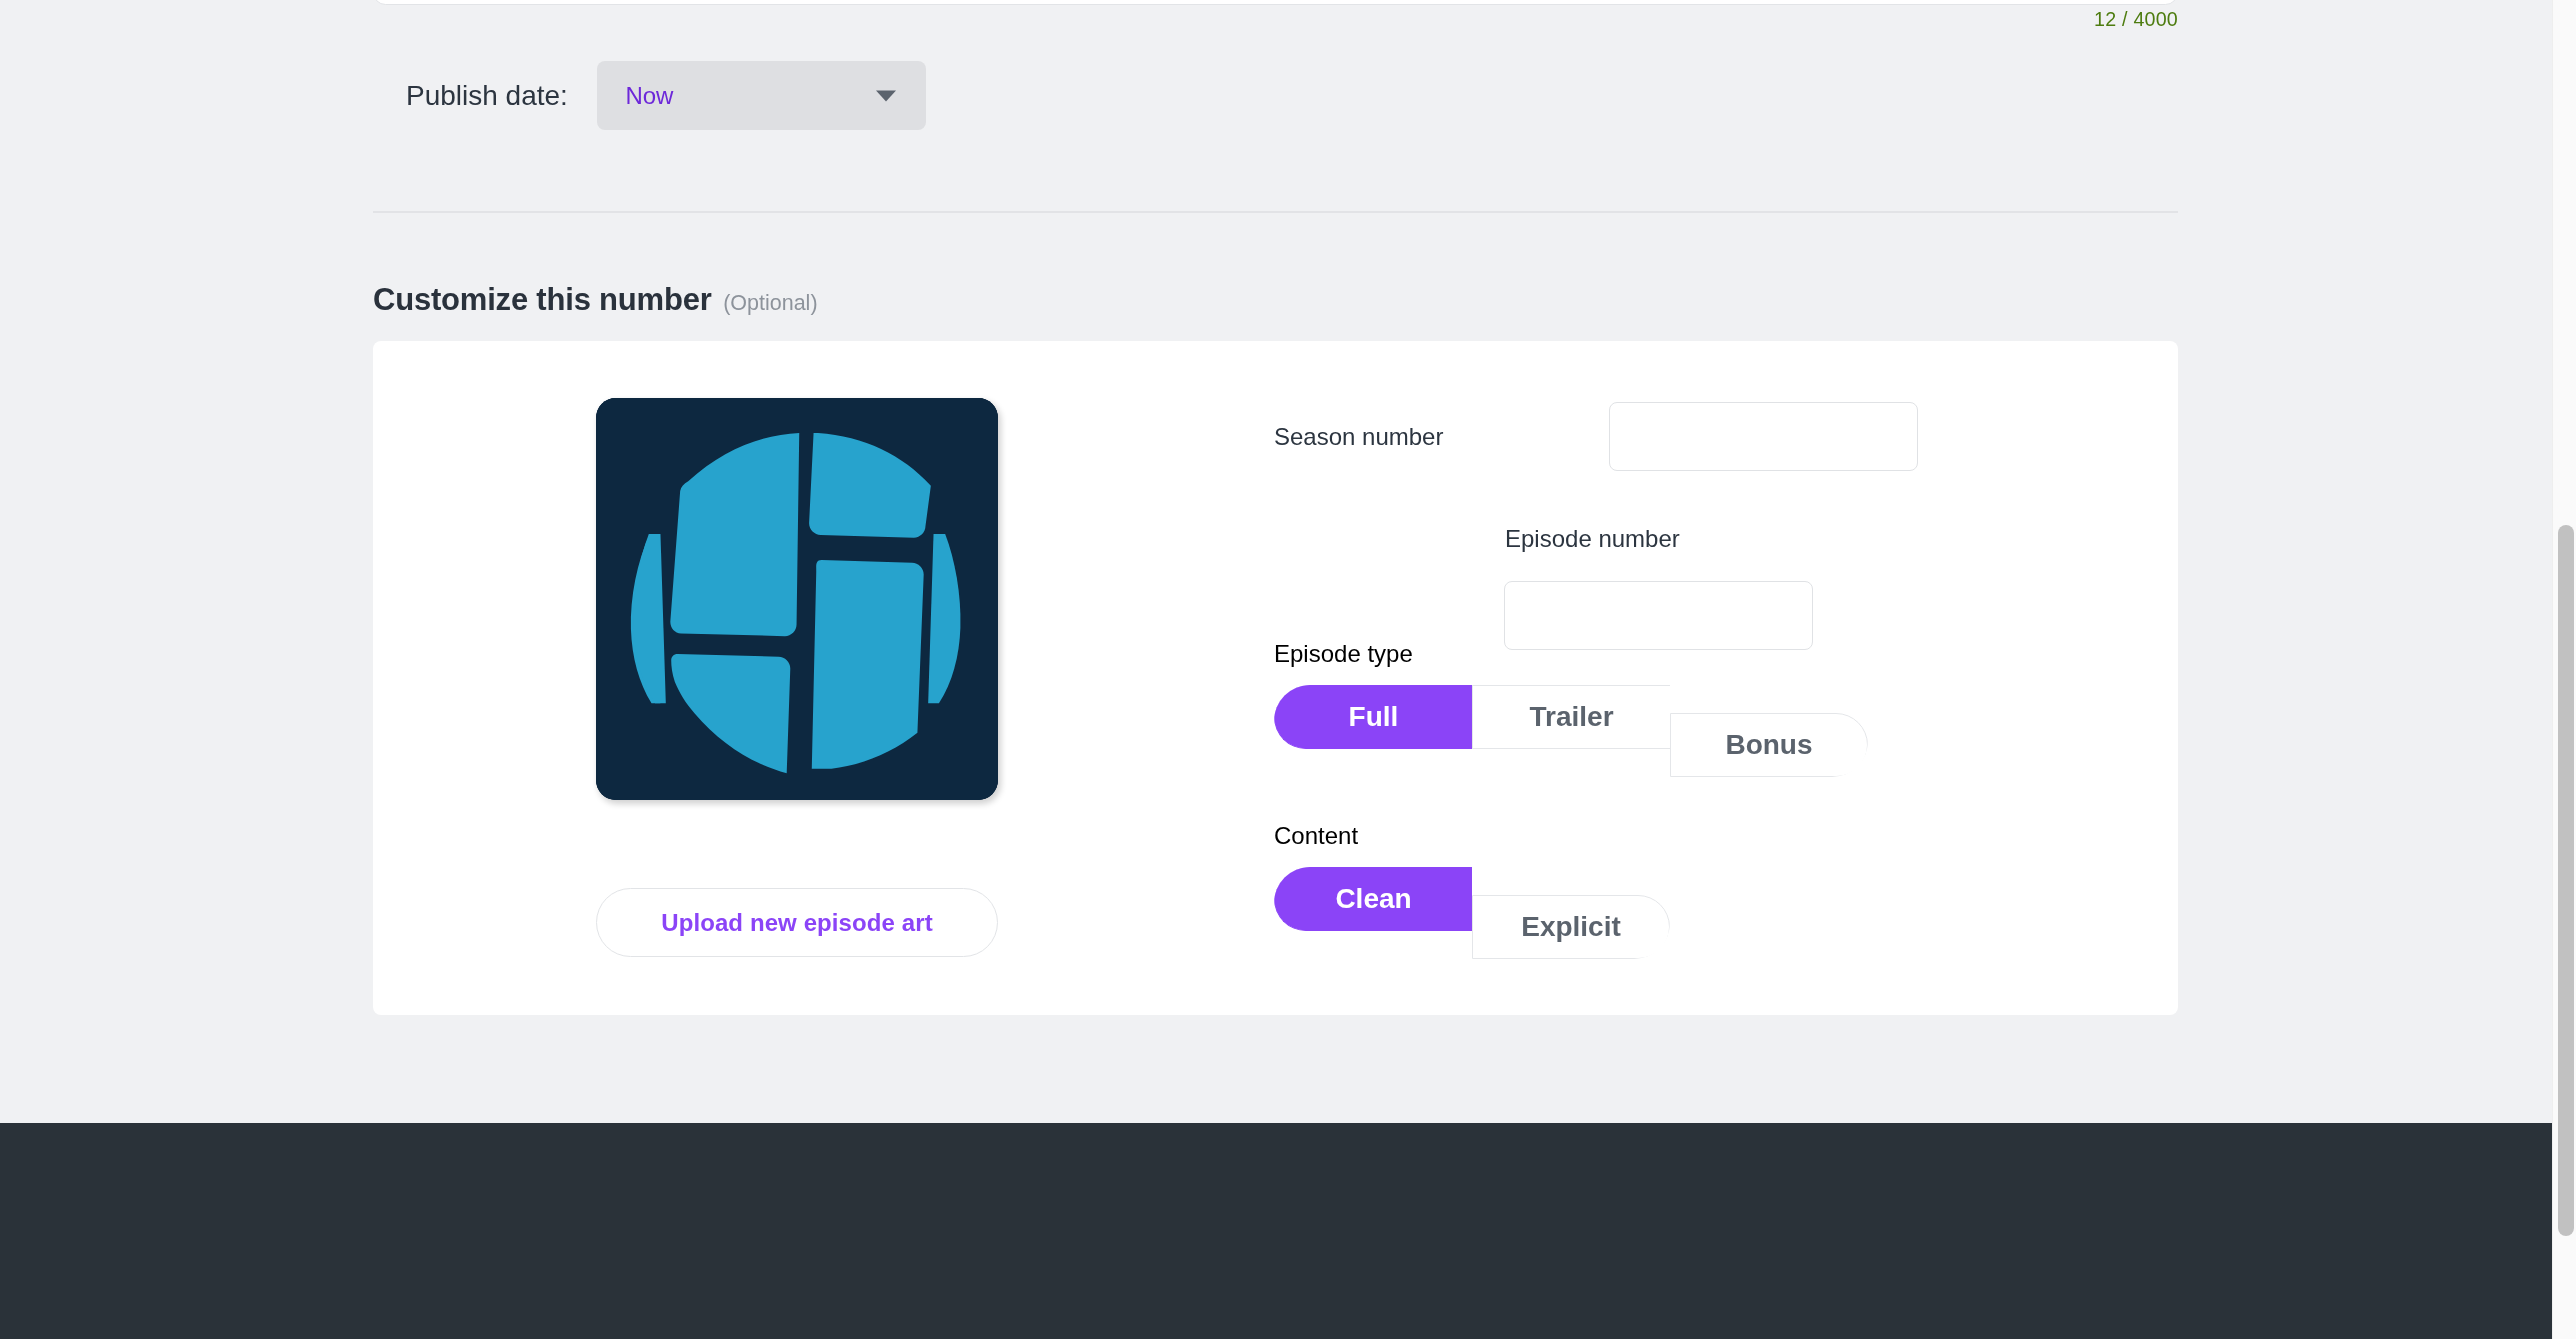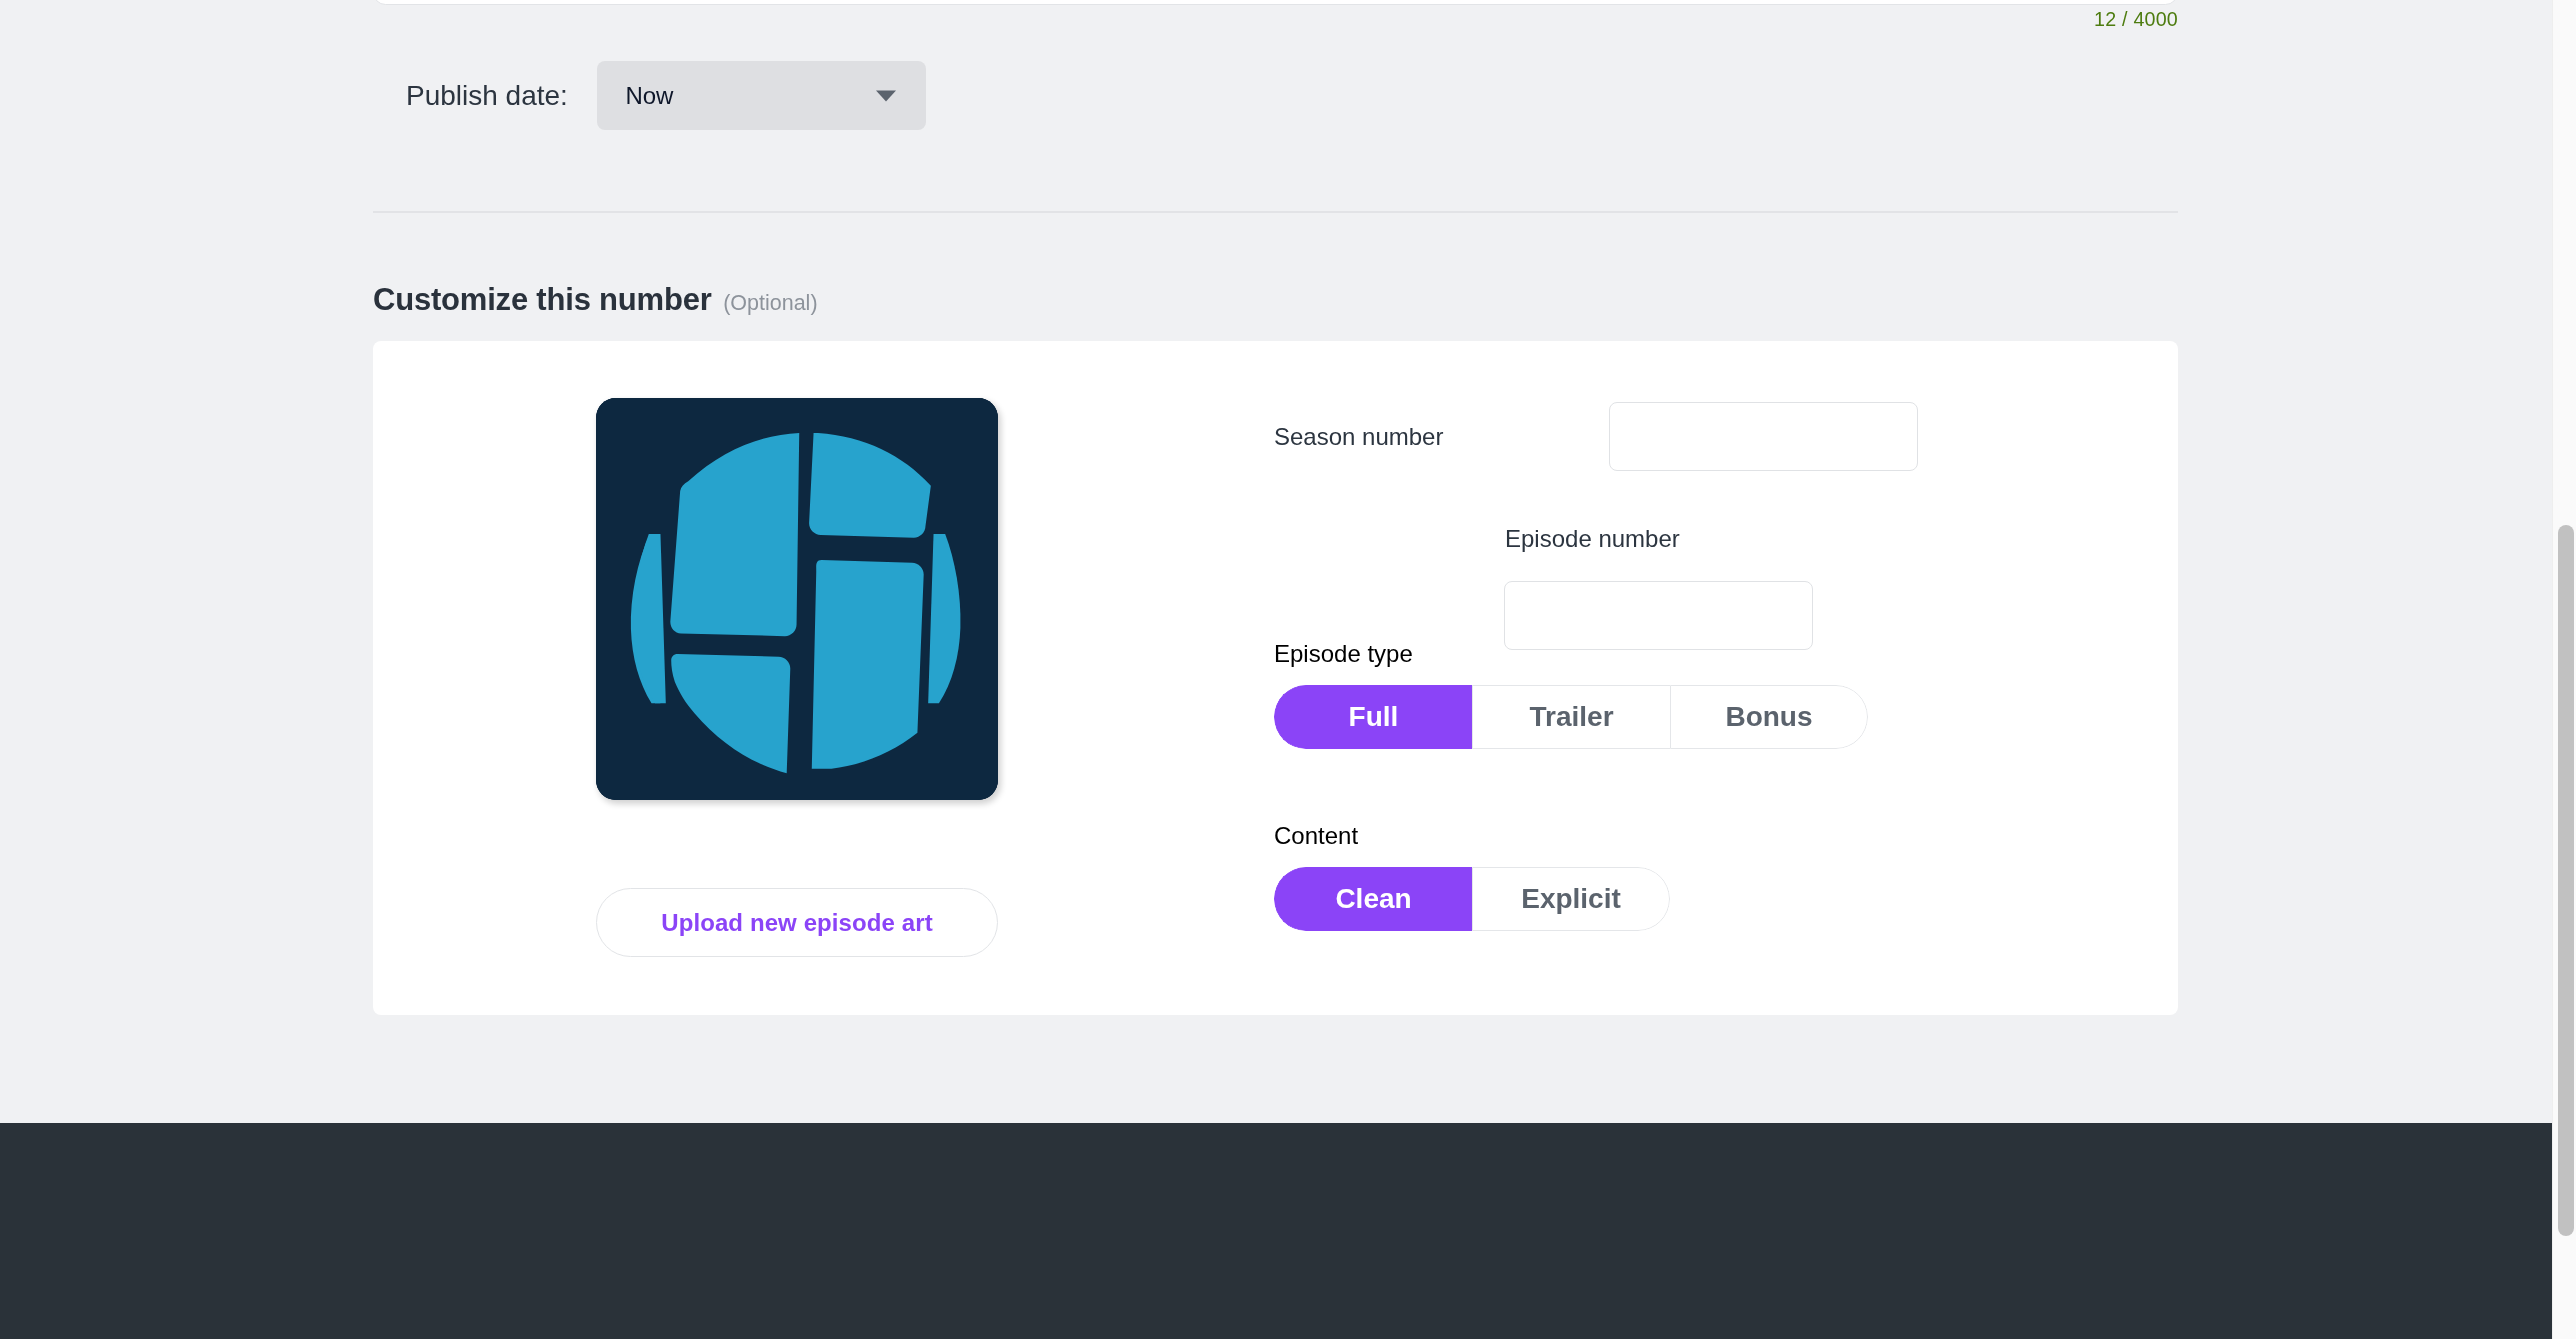--- a/index.html
+++ b/index.html
@@ -80,21 +80,21 @@
     background: #dedfe2;
     border: none;
     border-radius: 8px;
     display: flex;
     align-items: center;
     cursor: pointer;
   }
 
   .publish-select .value {
     font-size: 24px;
-    color: #0f172a;
+    color: #6d28d9;
     margin-left: 28px;
   }
 
   .caret {
     position: absolute;
     right: 30px;
     top: 50%;
     transform: translateY(-50%);
     width: 0;
     height: 0;
@@ -258,20 +258,21 @@
 
   .toggle-btn:first-child {
     border-top-left-radius: 36px;
     border-bottom-left-radius: 36px;
   }
 
   .toggle-btn:last-child {
     border-right: 1.8px solid #e4e6e9;
     border-top-right-radius: 36px;
     border-bottom-right-radius: 36px;
+    margin-top: 28px;
   }
 
   .toggle-btn.active {
     background: #8b44f7;
     border-color: #8b44f7;
     color: #ffffff;
   }
 
   .type-group .toggle-btn { width: 198px; }
   .content-group .toggle-btn { width: 198px; }

